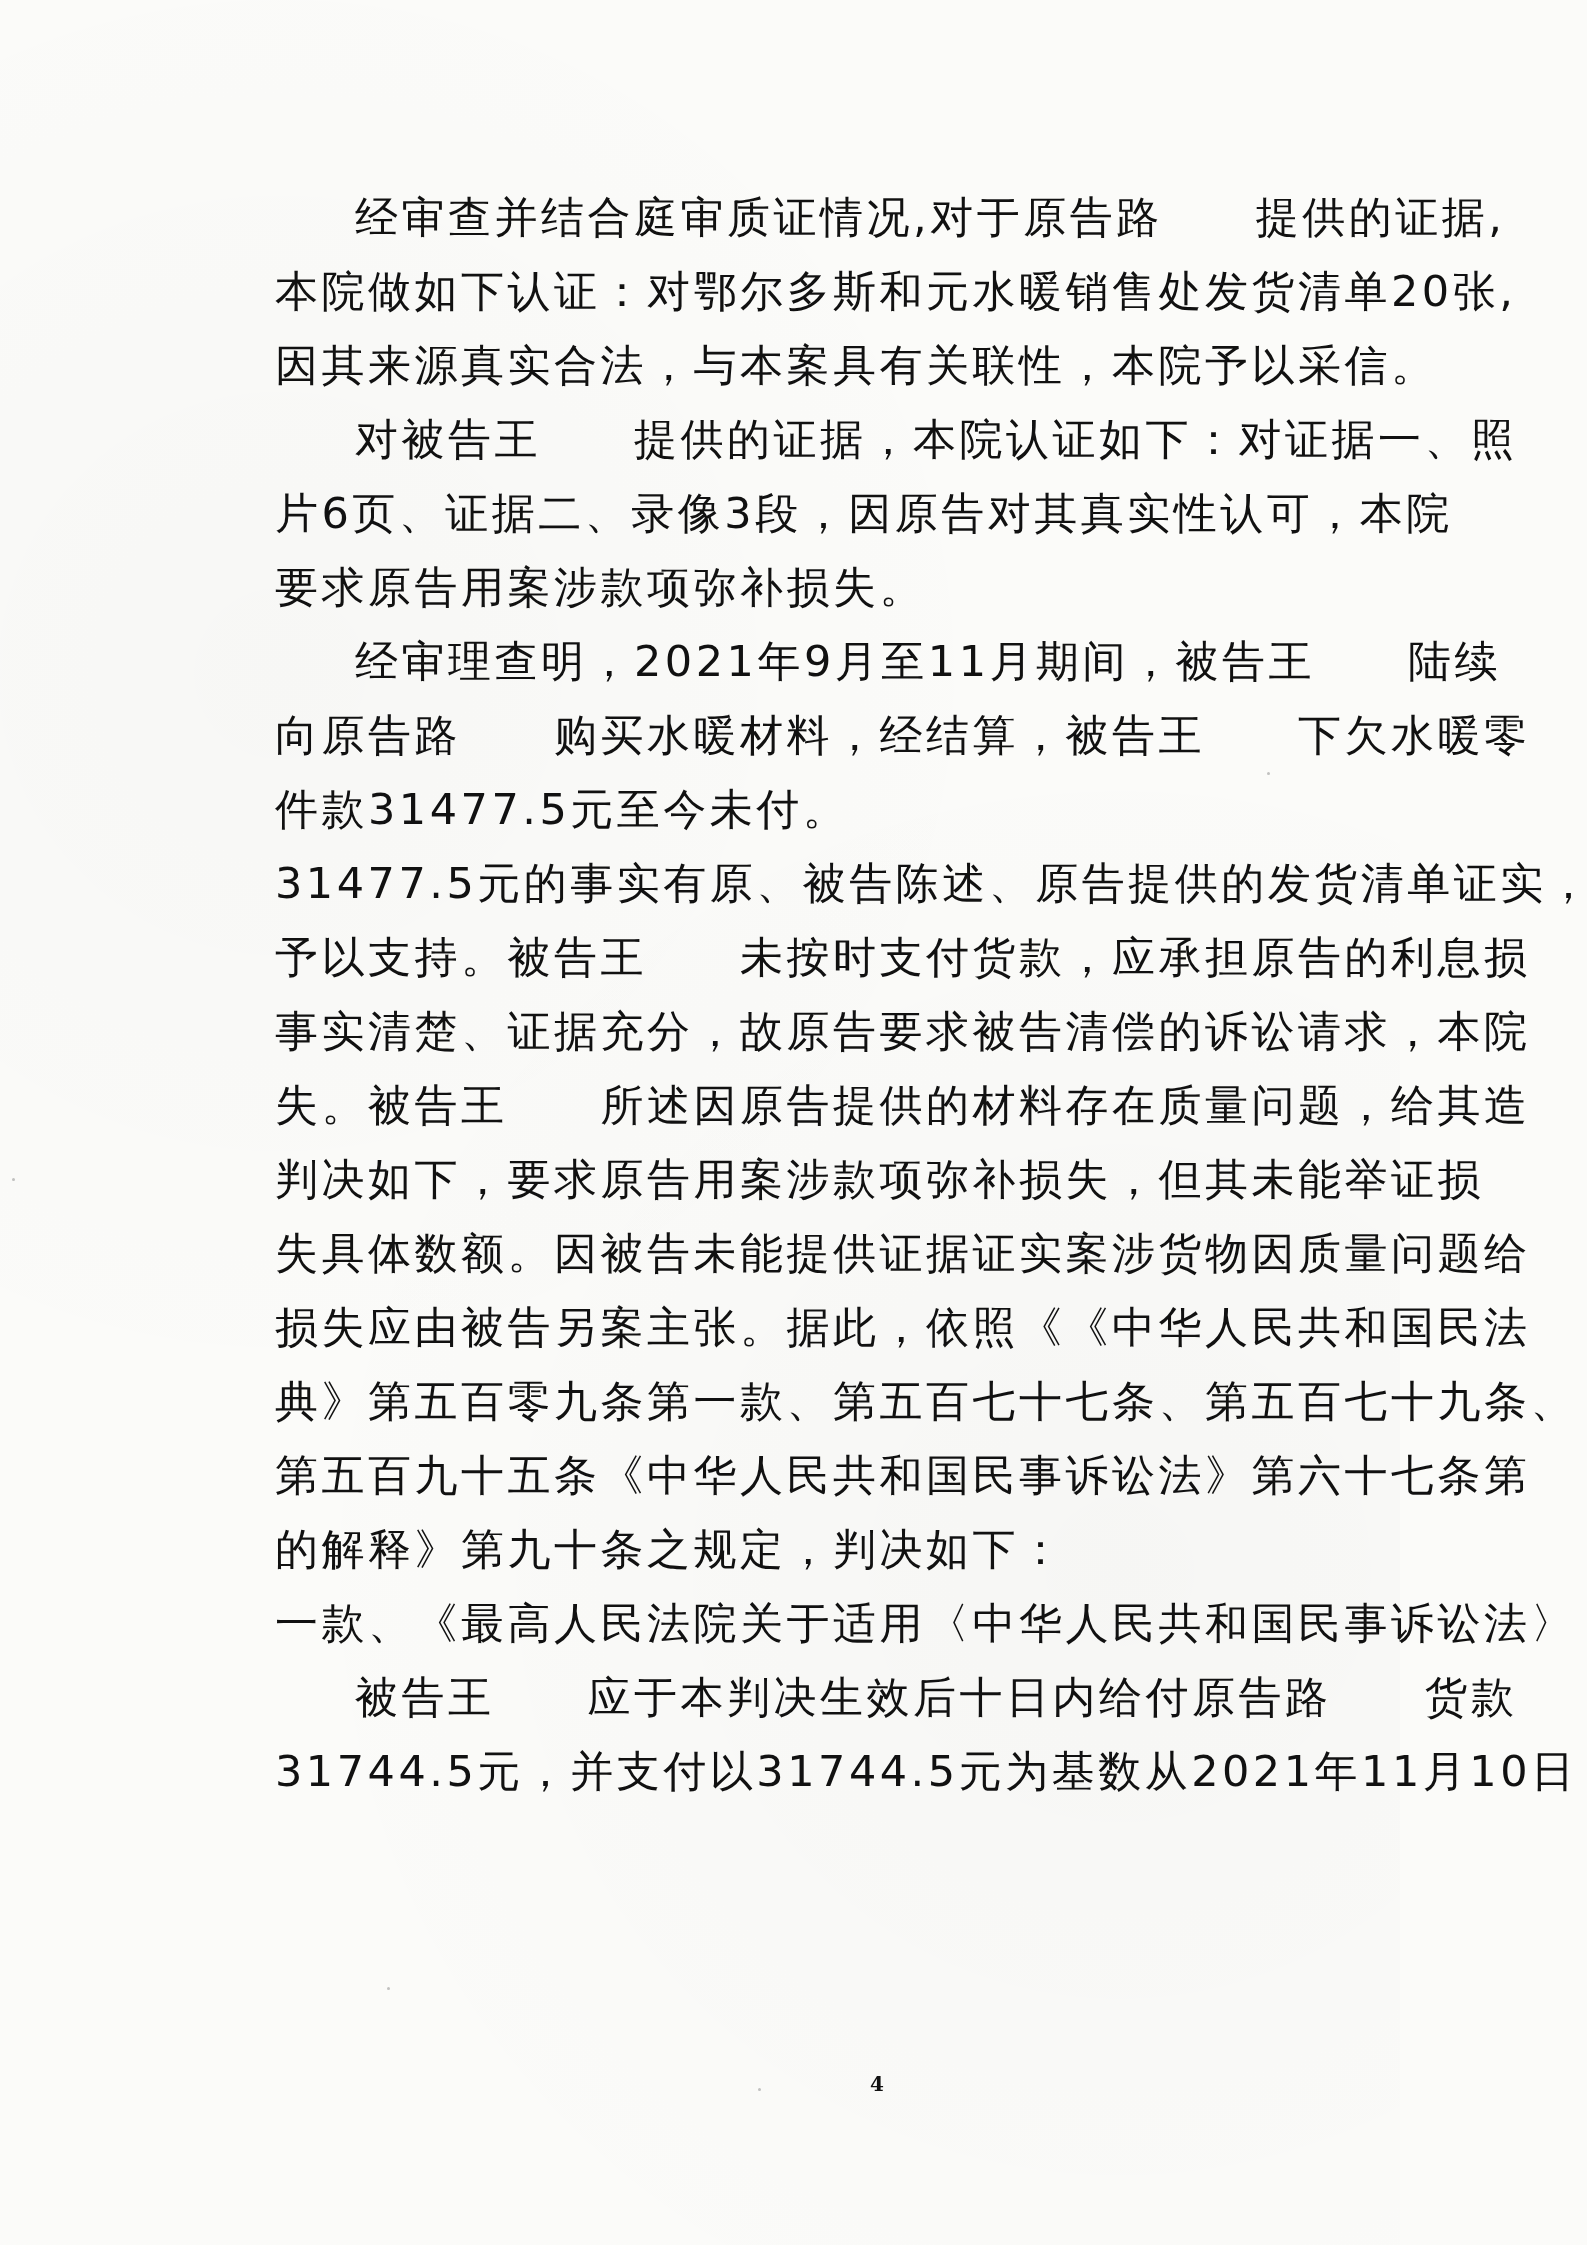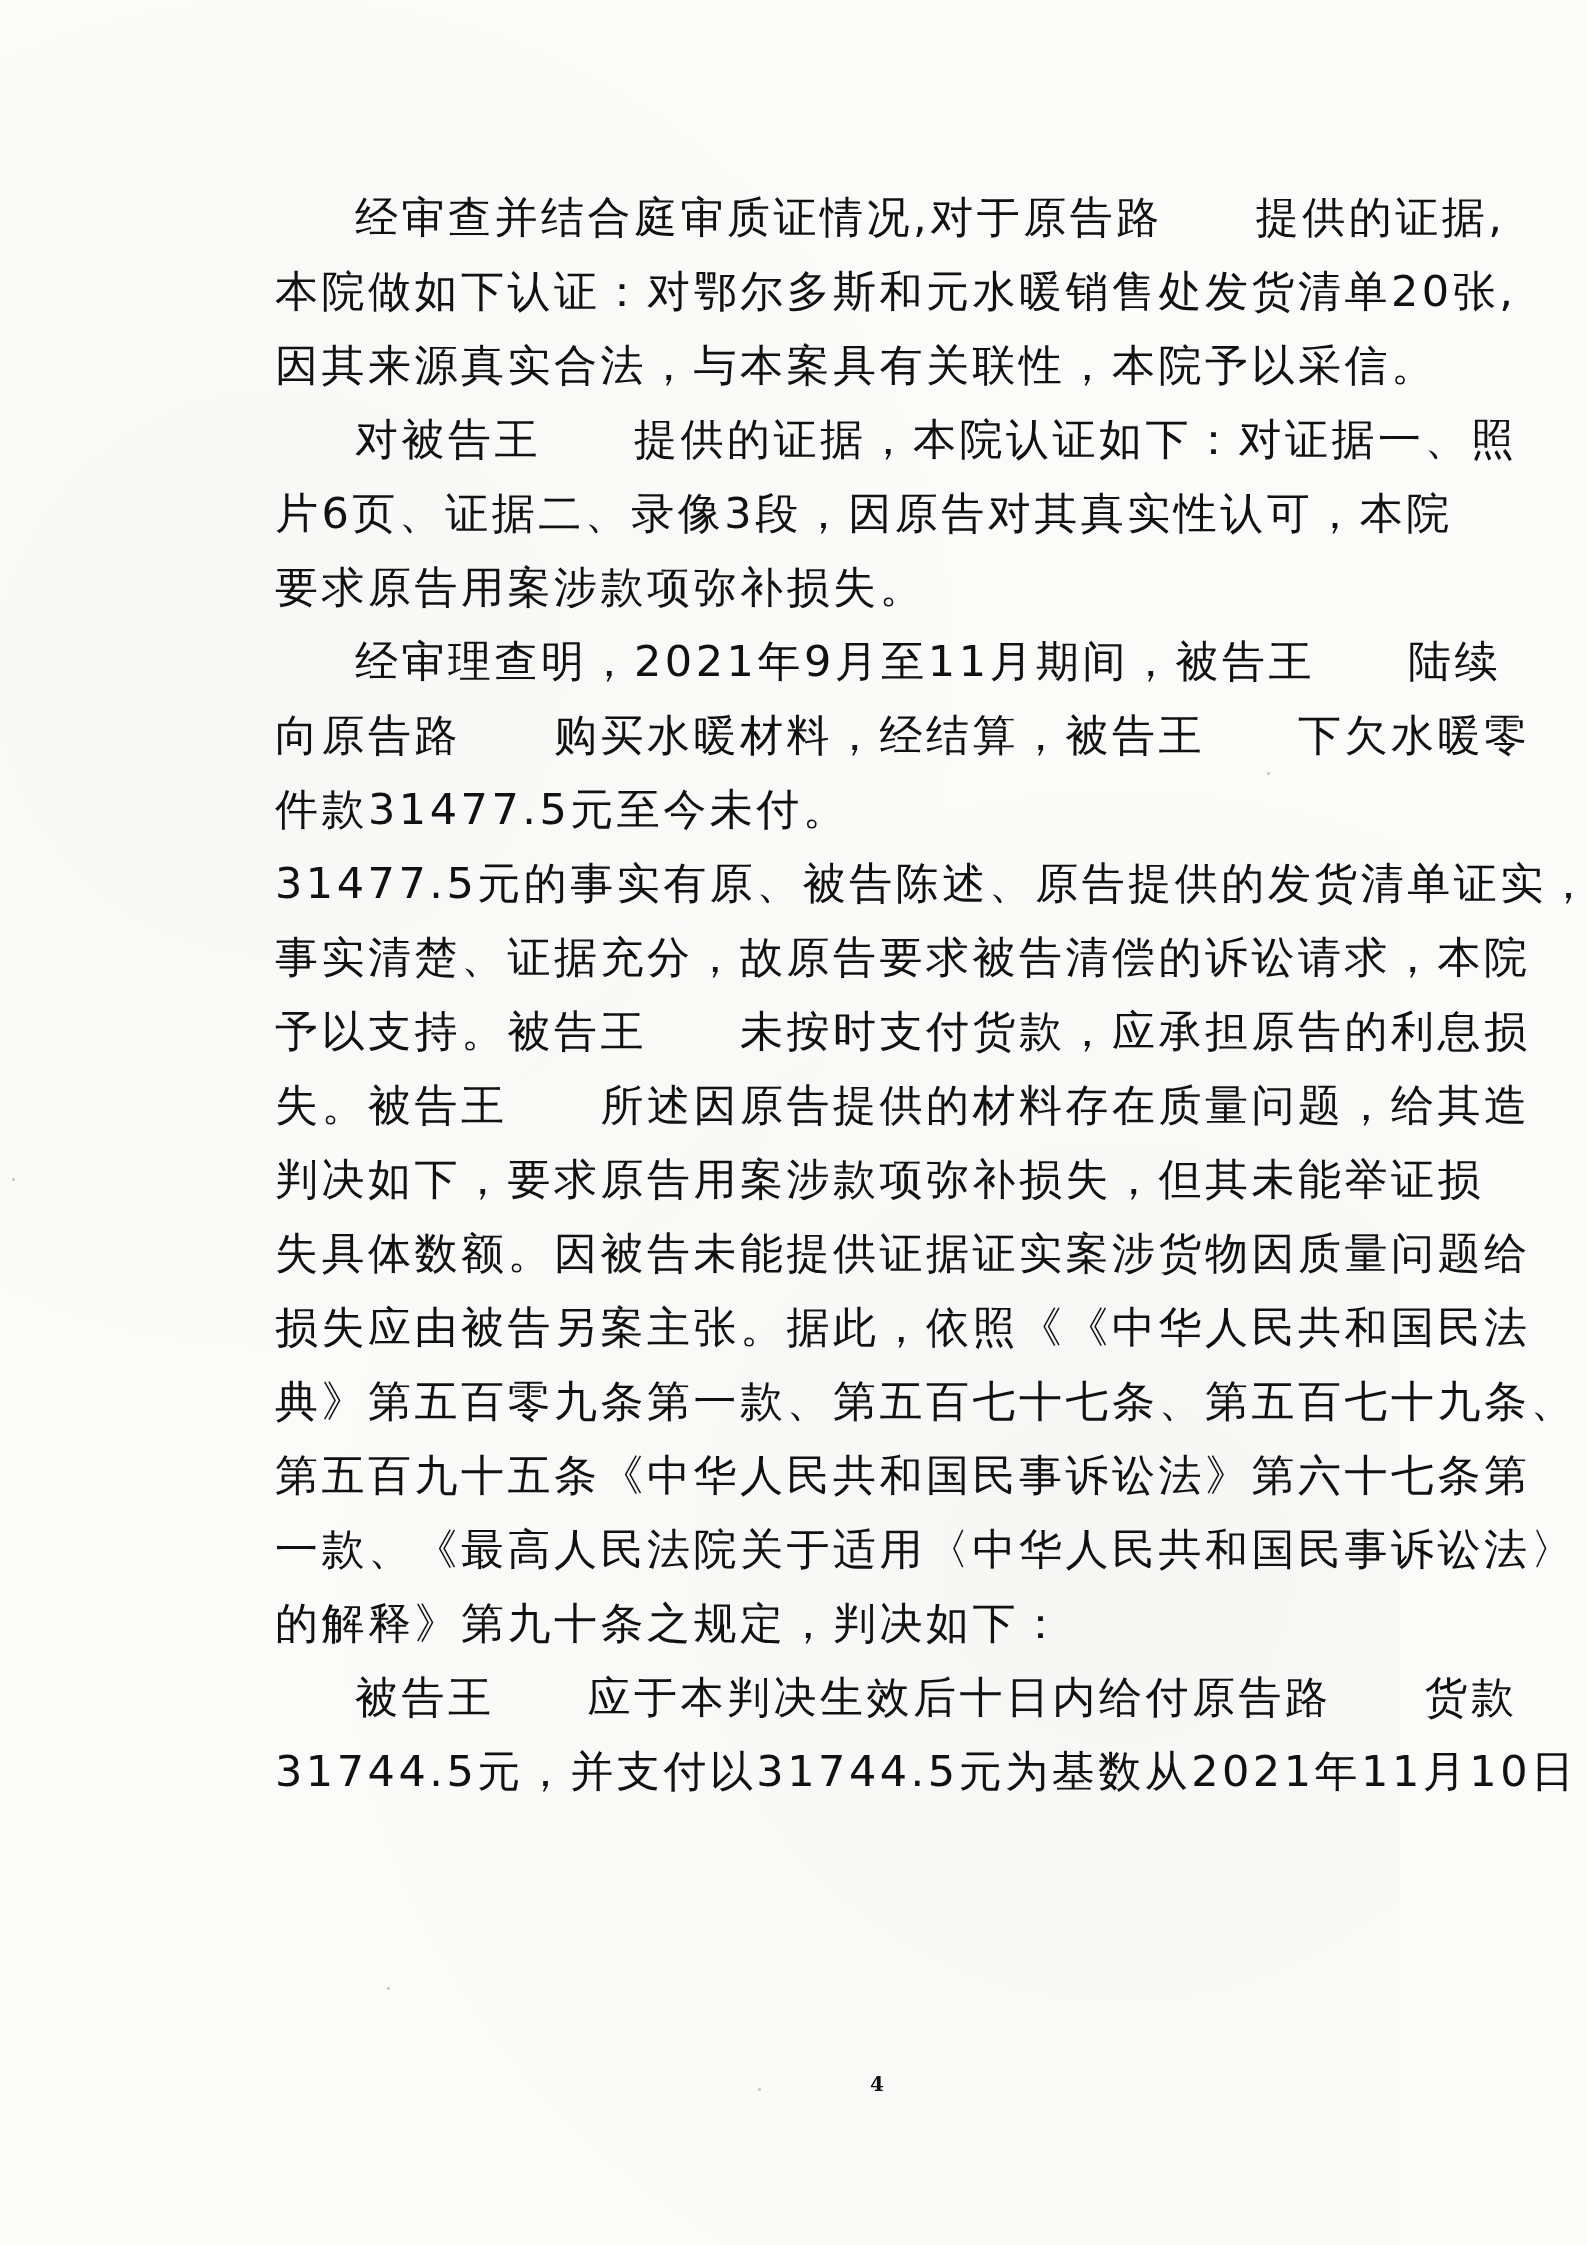--- a/index.html
+++ b/index.html
@@ -76,30 +76,30 @@
     </div>
 
     <div>
       <div class="line indent">经审理查明，2021年9月至11月期间，被告王　　陆续</div>
       <div class="line">向原告路　　购买水暖材料，经结算，被告王　　下欠水暖零</div>
       <div class="line">件款31477.5元至今未付。</div>
     </div>
 
     <div>
       <div class="line">31477.5元的事实有原、被告陈述、原告提供的发货清单证实，</div>
+      <div class="line">予以支持。被告王　　未按时支付货款，应承担原告的利息损</div>
       <div class="line">事实清楚、证据充分，故原告要求被告清偿的诉讼请求，本院</div>
-      <div class="line">予以支持。被告王　　未按时支付货款，应承担原告的利息损</div>
       <div class="line">失。被告王　　所述因原告提供的材料存在质量问题，给其造</div>
       <div class="line">判决如下，要求原告用案涉款项弥补损失，但其未能举证损</div>
       <div class="line">失具体数额。因被告未能提供证据证实案涉货物因质量问题给</div>
       <div class="line">损失应由被告另案主张。据此，依照《《中华人民共和国民法</div>
       <div class="line">典》第五百零九条第一款、第五百七十七条、第五百七十九条、</div>
       <div class="line">第五百九十五条《中华人民共和国民事诉讼法》第六十七条第</div>
+      <div class="line">的解释》第九十条之规定，判决如下：</div>
       <div class="line">一款、《最高人民法院关于适用〈中华人民共和国民事诉讼法〉</div>
-      <div class="line">的解释》第九十条之规定，判决如下：</div>
     </div>
 
     <div>
       <div class="line indent">被告王　　应于本判决生效后十日内给付原告路　　货款</div>
       <div class="line">31744.5元，并支付以31744.5元为基数从2021年11月10日</div>
     </div>
 
   </div>
 
   <div class="page-number">4</div>

